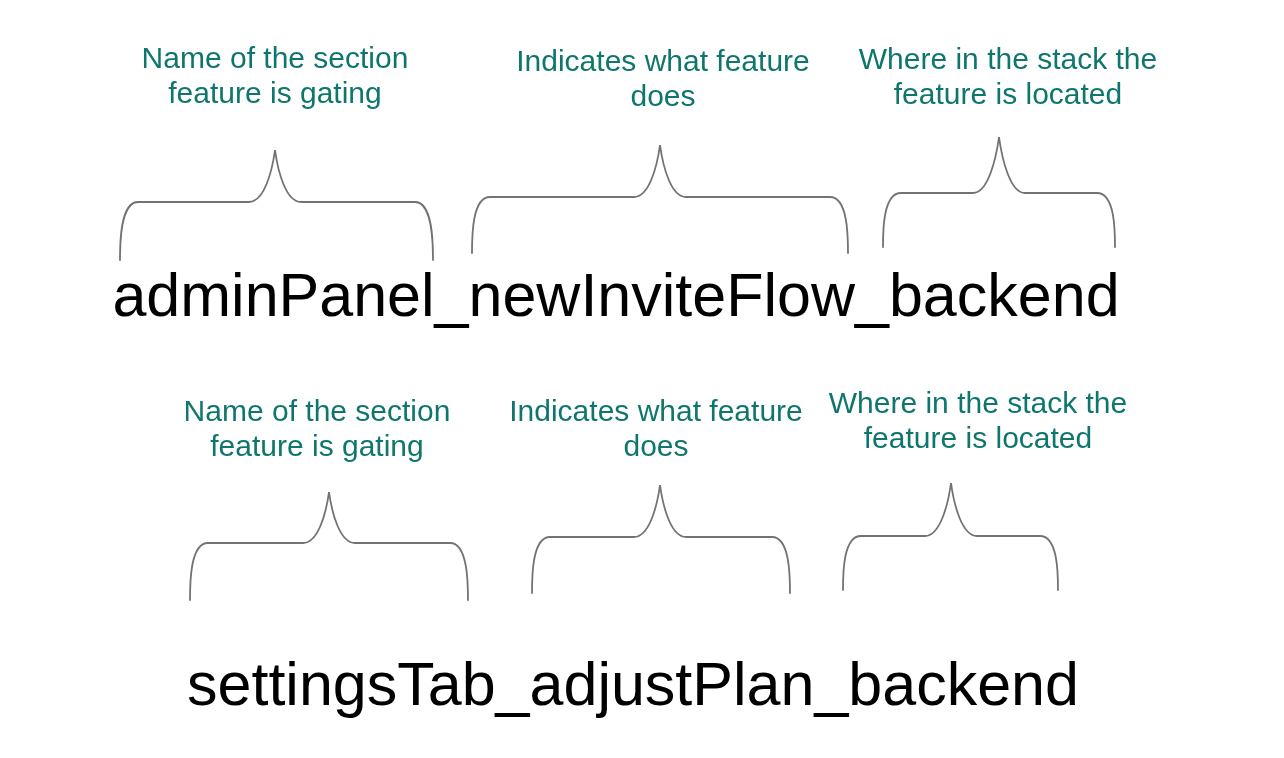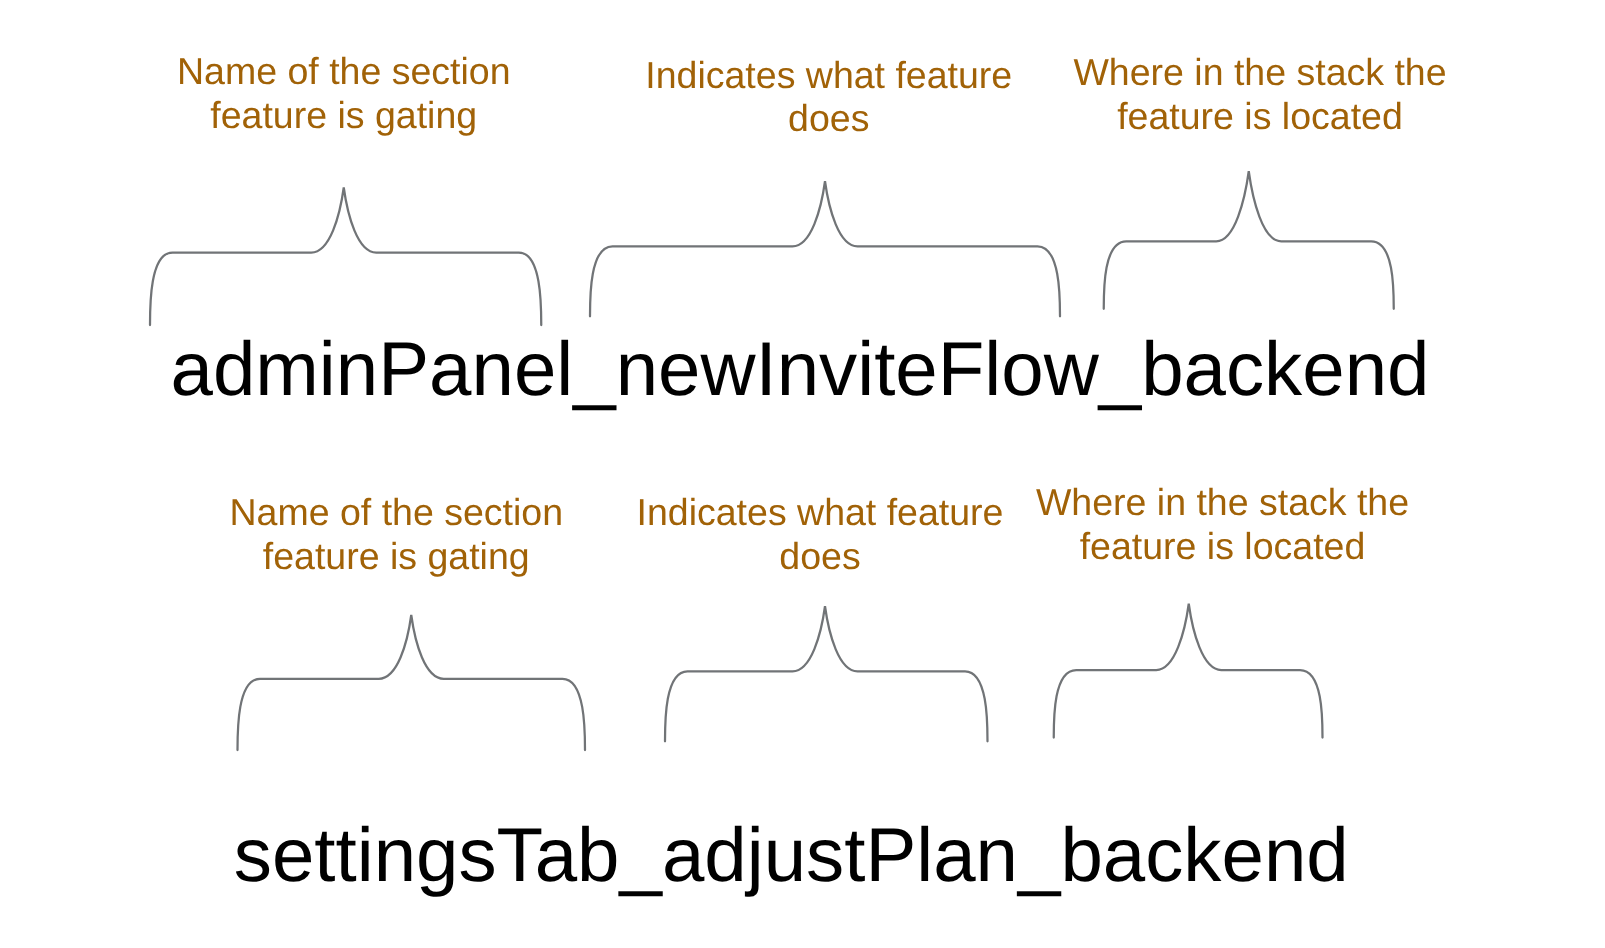--- a/index.html
+++ b/index.html
@@ -16,21 +16,21 @@
     font-family: "Liberation Sans", sans-serif;
     color: #000000;
   }
   .ann-label {
     position: absolute;
     transform: translateX(-50%);
     text-align: center;
     font-size: 30px;
     line-height: 35px;
     white-space: nowrap;
-    color: #a16207;
+    color: #0f766e;
   }
   .flag-name {
     position: absolute;
     transform: translateX(-50%);
     font-size: 61px;
     line-height: 72px;
     white-space: nowrap;
     color: #000000;
   }
   .braces {
@@ -74,17 +74,17 @@
 
   <svg class="braces" viewBox="0 0 1284 758" aria-hidden="true">
     <path fill="none" stroke-width="1.8" stroke-linecap="round" d="M 120 260 C 120 244, 120 202, 138 202 L 249 202 C 264 202, 272 172, 275 150 C 278 172, 286 202, 301 202 L 415 202 C 433 202, 433 244, 433 260" stroke="#717477"></path>
     <path fill="none" stroke-width="1.8" stroke-linecap="round" d="M 472 253 C 472 237, 472 197, 490 197 L 634 197 C 649 197, 657 167, 660 145 C 663 167, 671 197, 686 197 L 830 197 C 848 197, 848 237, 848 253" stroke="#717477"></path>
     <path fill="none" stroke-width="1.8" stroke-linecap="round" d="M 883 247 C 883 231, 883 193, 901 193 L 973 193 C 988 193, 996 159, 999 137 C 1002 159, 1010 193, 1025 193 L 1097 193 C 1115 193, 1115 231, 1115 247" stroke="#717477"></path>
     <path fill="none" stroke-width="1.8" stroke-linecap="round" d="M 190 600 C 190 584, 190 543, 208 543 L 303 543 C 318 543, 326 514, 329 492 C 332 514, 340 543, 355 543 L 450 543 C 468 543, 468 584, 468 600" stroke="#717477"></path>
     <path fill="none" stroke-width="1.8" stroke-linecap="round" d="M 532 593 C 532 577, 532 537, 550 537 L 634 537 C 649 537, 657 507, 660 485 C 663 507, 671 537, 686 537 L 772 537 C 790 537, 790 577, 790 593" stroke="#717477"></path>
     <path fill="none" stroke-width="1.8" stroke-linecap="round" d="M 843 590 C 843 574, 843 536, 861 536 L 925 536 C 940 536, 948 505, 951 483 C 954 505, 962 536, 977 536 L 1040 536 C 1058 536, 1058 574, 1058 590" stroke="#717477"></path>
   </svg>
 
-  <div class="flag-name" style="left:640px; top:259px;">adminPanel_newInviteFlow_backend</div>
+  <div class="flag-name" style="left:616px; top:259px;">adminPanel_newInviteFlow_backend</div>
 
   <div class="flag-name" style="left:633px; top:648px;">settingsTab_adjustPlan_backend</div>
 
 </div>
 
 </body></html>

